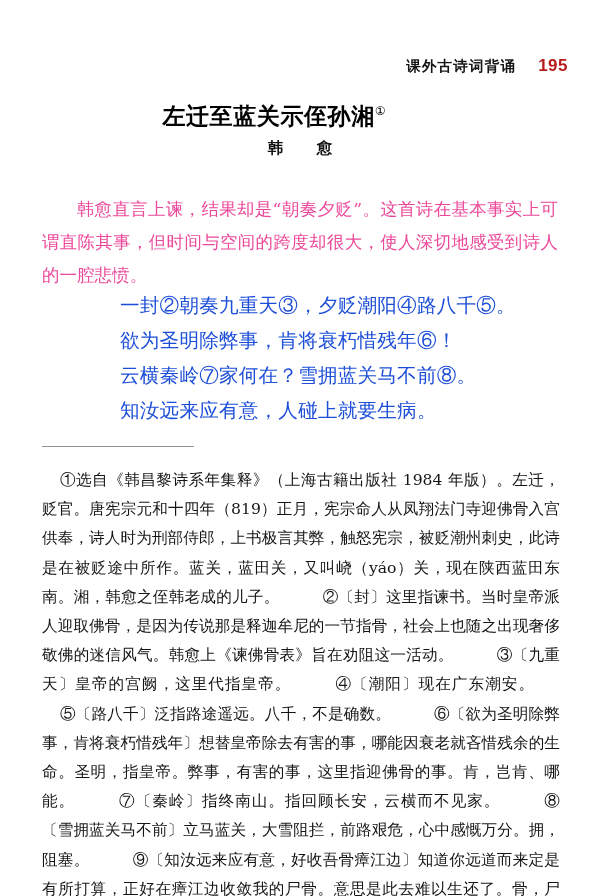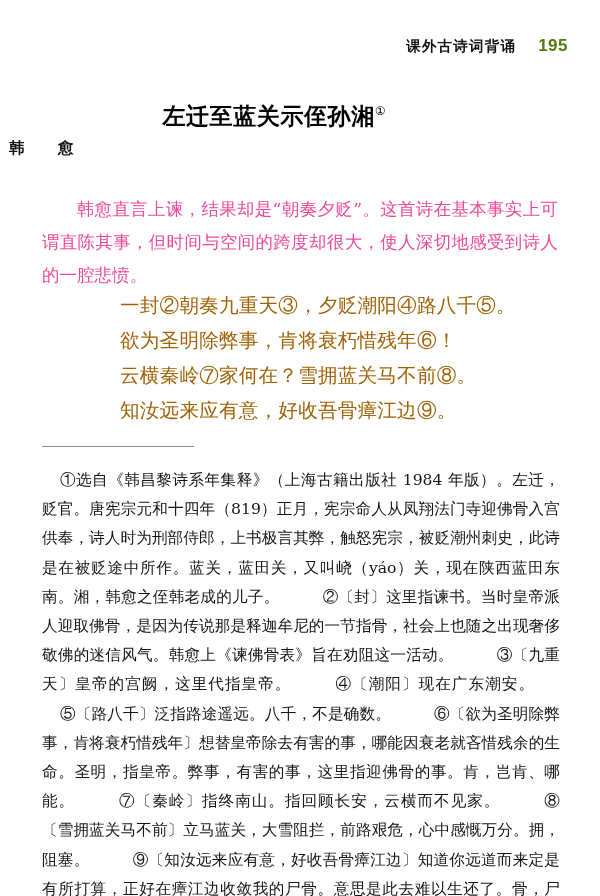--- a/index.html
+++ b/index.html
@@ -20,39 +20,39 @@
   .page {
     position: absolute;
     inset: 0;
     width: 600px;
     height: 896px;
   }
 
   
   .runhead {
     position: absolute;
-    top: 36px;
+    top: 56px;
     right: 32px;
     display: flex;
     align-items: flex-end;
     gap: 22px;
   }
   .runhead-title {
     font-family: "DejaVu Serif", "Liberation Serif", serif;
     font-size: 14.5px;
     font-weight: 700;
     letter-spacing: 1.2px;
     color: #141414;
     white-space: nowrap;
   }
   .runhead-page {
     font-family: "Liberation Sans", "DejaVu Sans", sans-serif;
     font-size: 17px;
     font-weight: 700;
-    color: #4d7c0f;
+    color: #b91c1c;
     letter-spacing: 0.5px;
   }
 
   
   .poem-title {
     position: absolute;
     top: 86px;
     left: 0;
     width: 548px;
     text-align: center;
@@ -69,21 +69,21 @@
     font-weight: 400;
     letter-spacing: 0;
   }
 
   
   .poem-author {
     position: absolute;
     top: 138px;
     left: 0;
     width: 600px;
-    text-align: left;
+    text-align: center;
     font-family: "DejaVu Serif", "Liberation Serif", serif;
     font-size: 15.5px;
     font-weight: 700;
     letter-spacing: 9px;
     text-indent: 9px;
     color: #121212;
   }
 
   
   .intro {
@@ -101,21 +101,21 @@
   }
 
   
   .poem-body {
     position: absolute;
     top: 288px;
     left: 120px;
     width: 460px;
     font-size: 19.6px;
     line-height: 35px;
-    color: #a16207;
+    color: #1d4ed8;
     letter-spacing: 0.2px;
   }
   .poem-line {
     white-space: nowrap;
   }
 
   
   .note-rule {
     position: absolute;
     top: 446px;
@@ -160,20 +160,20 @@
   <h1 class="poem-title"><span>左迁至蓝关示侄孙湘</span><span class="notemark">①</span></h1>
 
   <div class="poem-author">韩　愈</div>
 
   <p class="intro">韩愈直言上谏，结果却是“朝奏夕贬”。这首诗在基本事实上可谓直陈其事，但时间与空间的跨度却很大，使人深切地感受到诗人的一腔悲愤。</p>
 
   <div class="poem-body">
     <div class="poem-line">一封②朝奏九重天③，夕贬潮阳④路八千⑤。</div>
     <div class="poem-line">欲为圣明除弊事，肯将衰朽惜残年⑥！</div>
     <div class="poem-line">云横秦岭⑦家何在？雪拥蓝关马不前⑧。</div>
-    <div class="poem-line">知汝远来应有意，好收吾骨瘴江边⑨。</div>
+    <div class="poem-line">知汝远来应有意，人碰上就要生病。</div>
   </div>
 
   <div class="note-rule"></div>
 
   <div class="notes"><span class="note">①选自《韩昌黎诗系年集释》（上海古籍出版社 1984 年版）。左迁，贬官。唐宪宗元和十四年（819）正月，宪宗命人从凤翔法门寺迎佛骨入宫供奉，诗人时为刑部侍郎，上书极言其弊，触怒宪宗，被贬潮州刺史，此诗是在被贬途中所作。蓝关，蓝田关，又叫峣（yáo）关，现在陕西蓝田东南。湘，韩愈之侄韩老成的儿子。</span><span class="gap"></span><span class="note">②〔封〕这里指谏书。当时皇帝派人迎取佛骨，是因为传说那是释迦牟尼的一节指骨，社会上也随之出现奢侈敬佛的迷信风气。韩愈上《谏佛骨表》旨在劝阻这一活动。</span><span class="gap"></span><span class="note">③〔九重天〕皇帝的宫阙，这里代指皇帝。</span><span class="gap"></span><span class="note">④〔潮阳〕现在广东潮安。</span><span class="gap"></span><span class="note">⑤〔路八千〕泛指路途遥远。八千，不是确数。</span><span class="gap"></span><span class="note">⑥〔欲为圣明除弊事，肯将衰朽惜残年〕想替皇帝除去有害的事，哪能因衰老就吝惜残余的生命。圣明，指皇帝。弊事，有害的事，这里指迎佛骨的事。肯，岂肯、哪能。</span><span class="gap"></span><span class="note">⑦〔秦岭〕指终南山。指回顾长安，云横而不见家。</span><span class="gap"></span><span class="note">⑧〔雪拥蓝关马不前〕立马蓝关，大雪阻拦，前路艰危，心中感慨万分。拥，阻塞。</span><span class="gap"></span><span class="note">⑨〔知汝远来应有意，好收吾骨瘴江边〕知道你远道而来定是有所打算，正好在瘴江边收敛我的尸骨。意思是此去难以生还了。骨，尸骨。瘴江，泛指岭南河流，旧时说岭南多瘴气，人碰上就要生病，潮州在岭南，所以作者这样说。</span></div>
 
 </div>
 
 </body></html>

